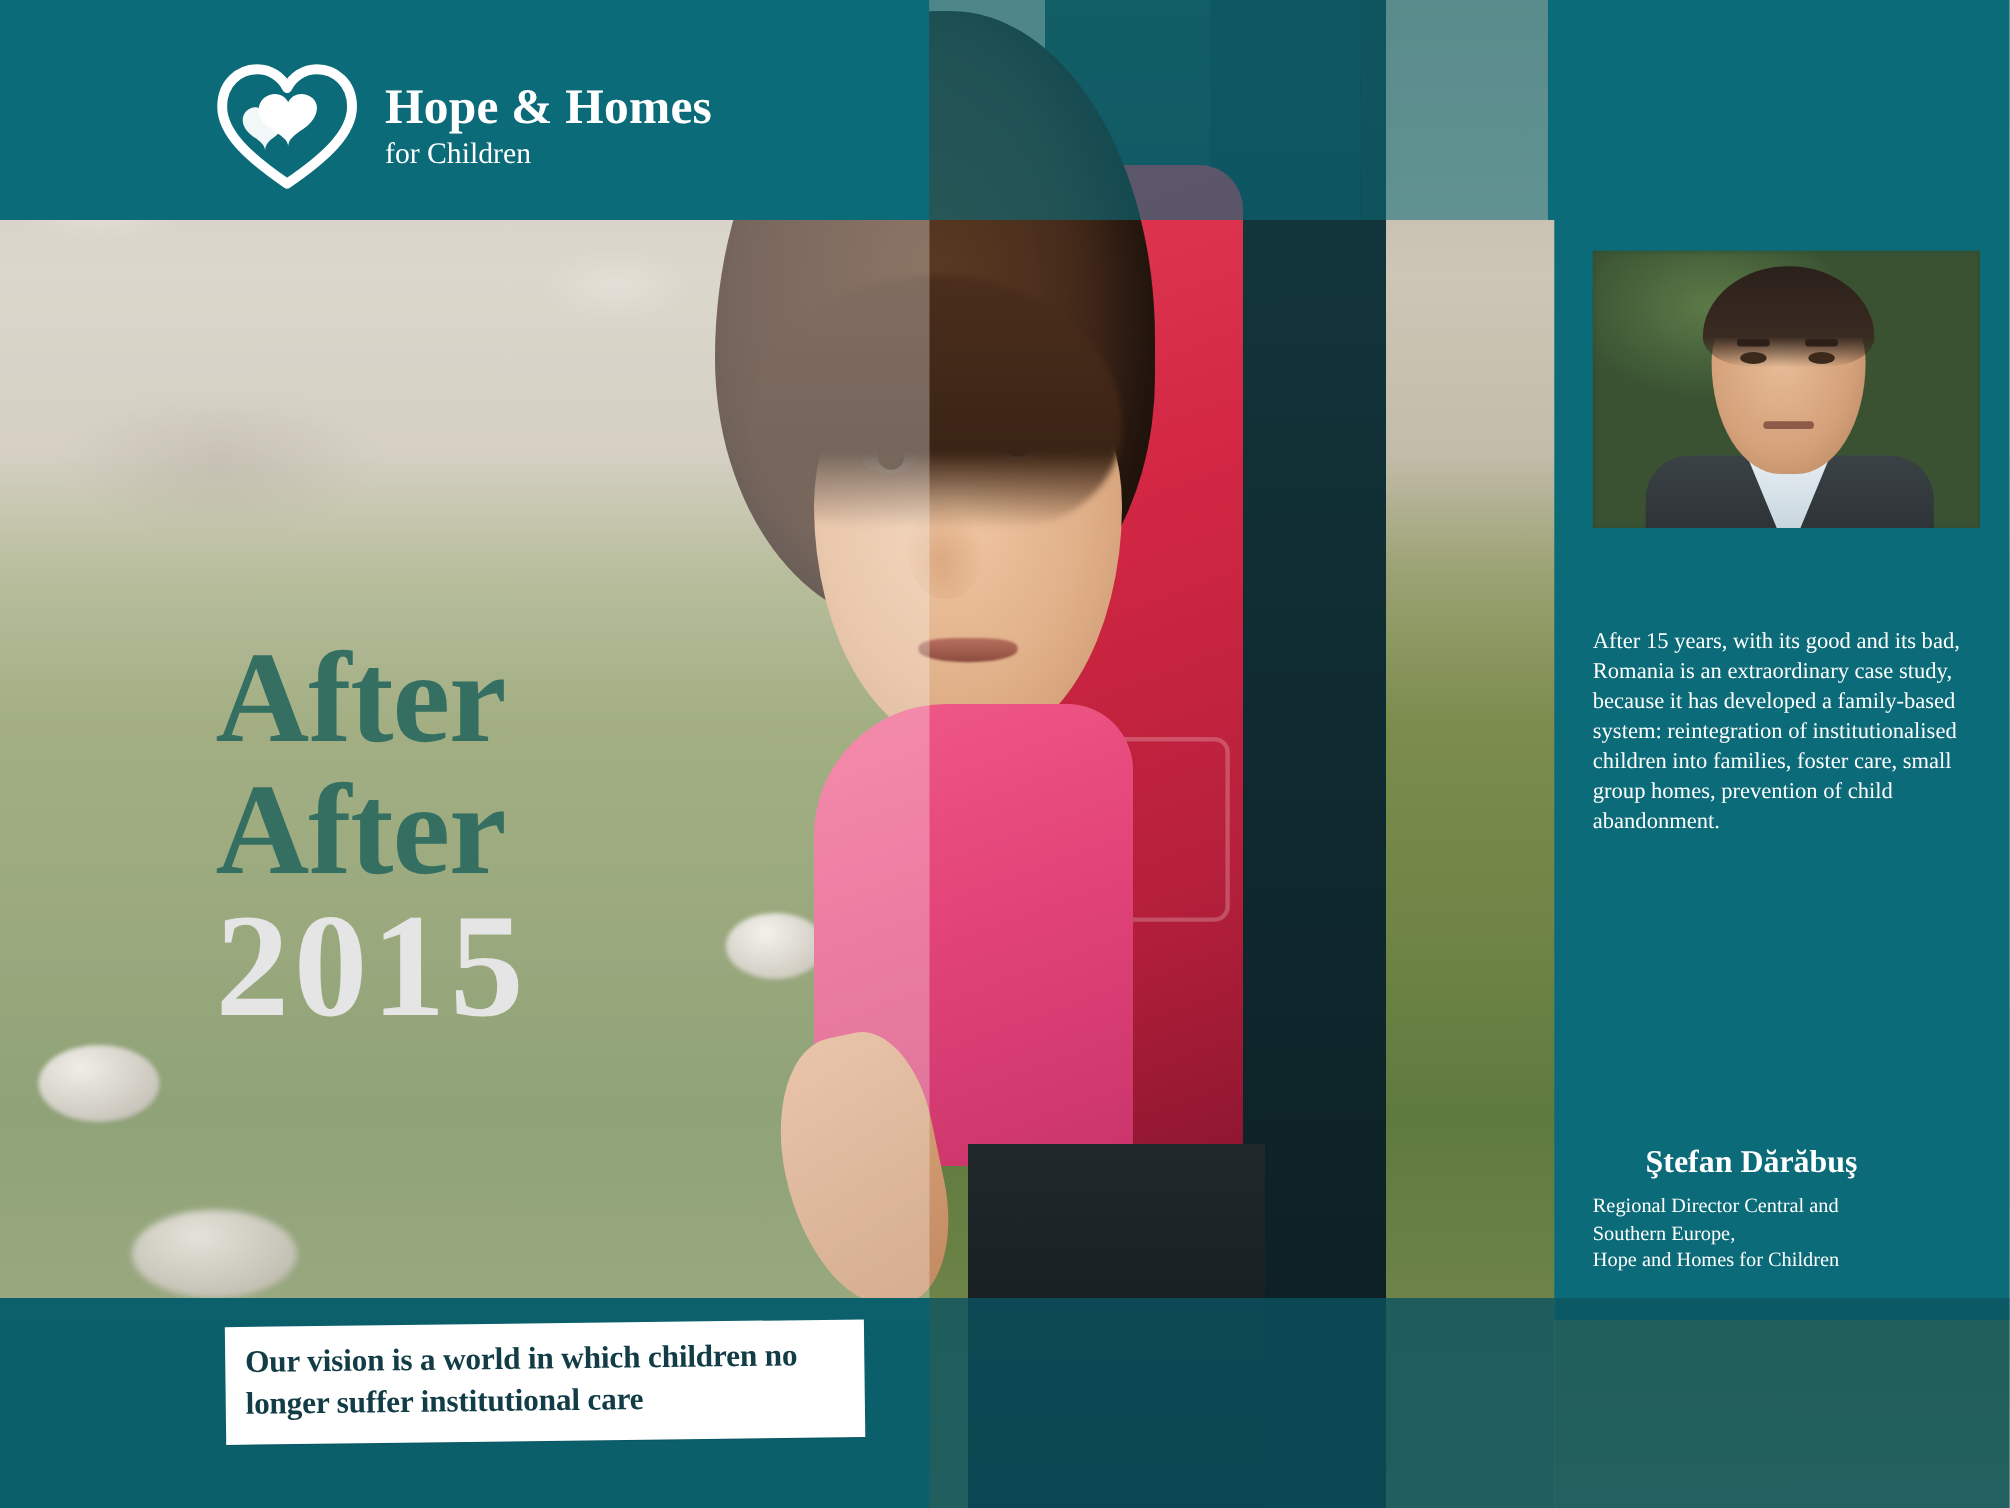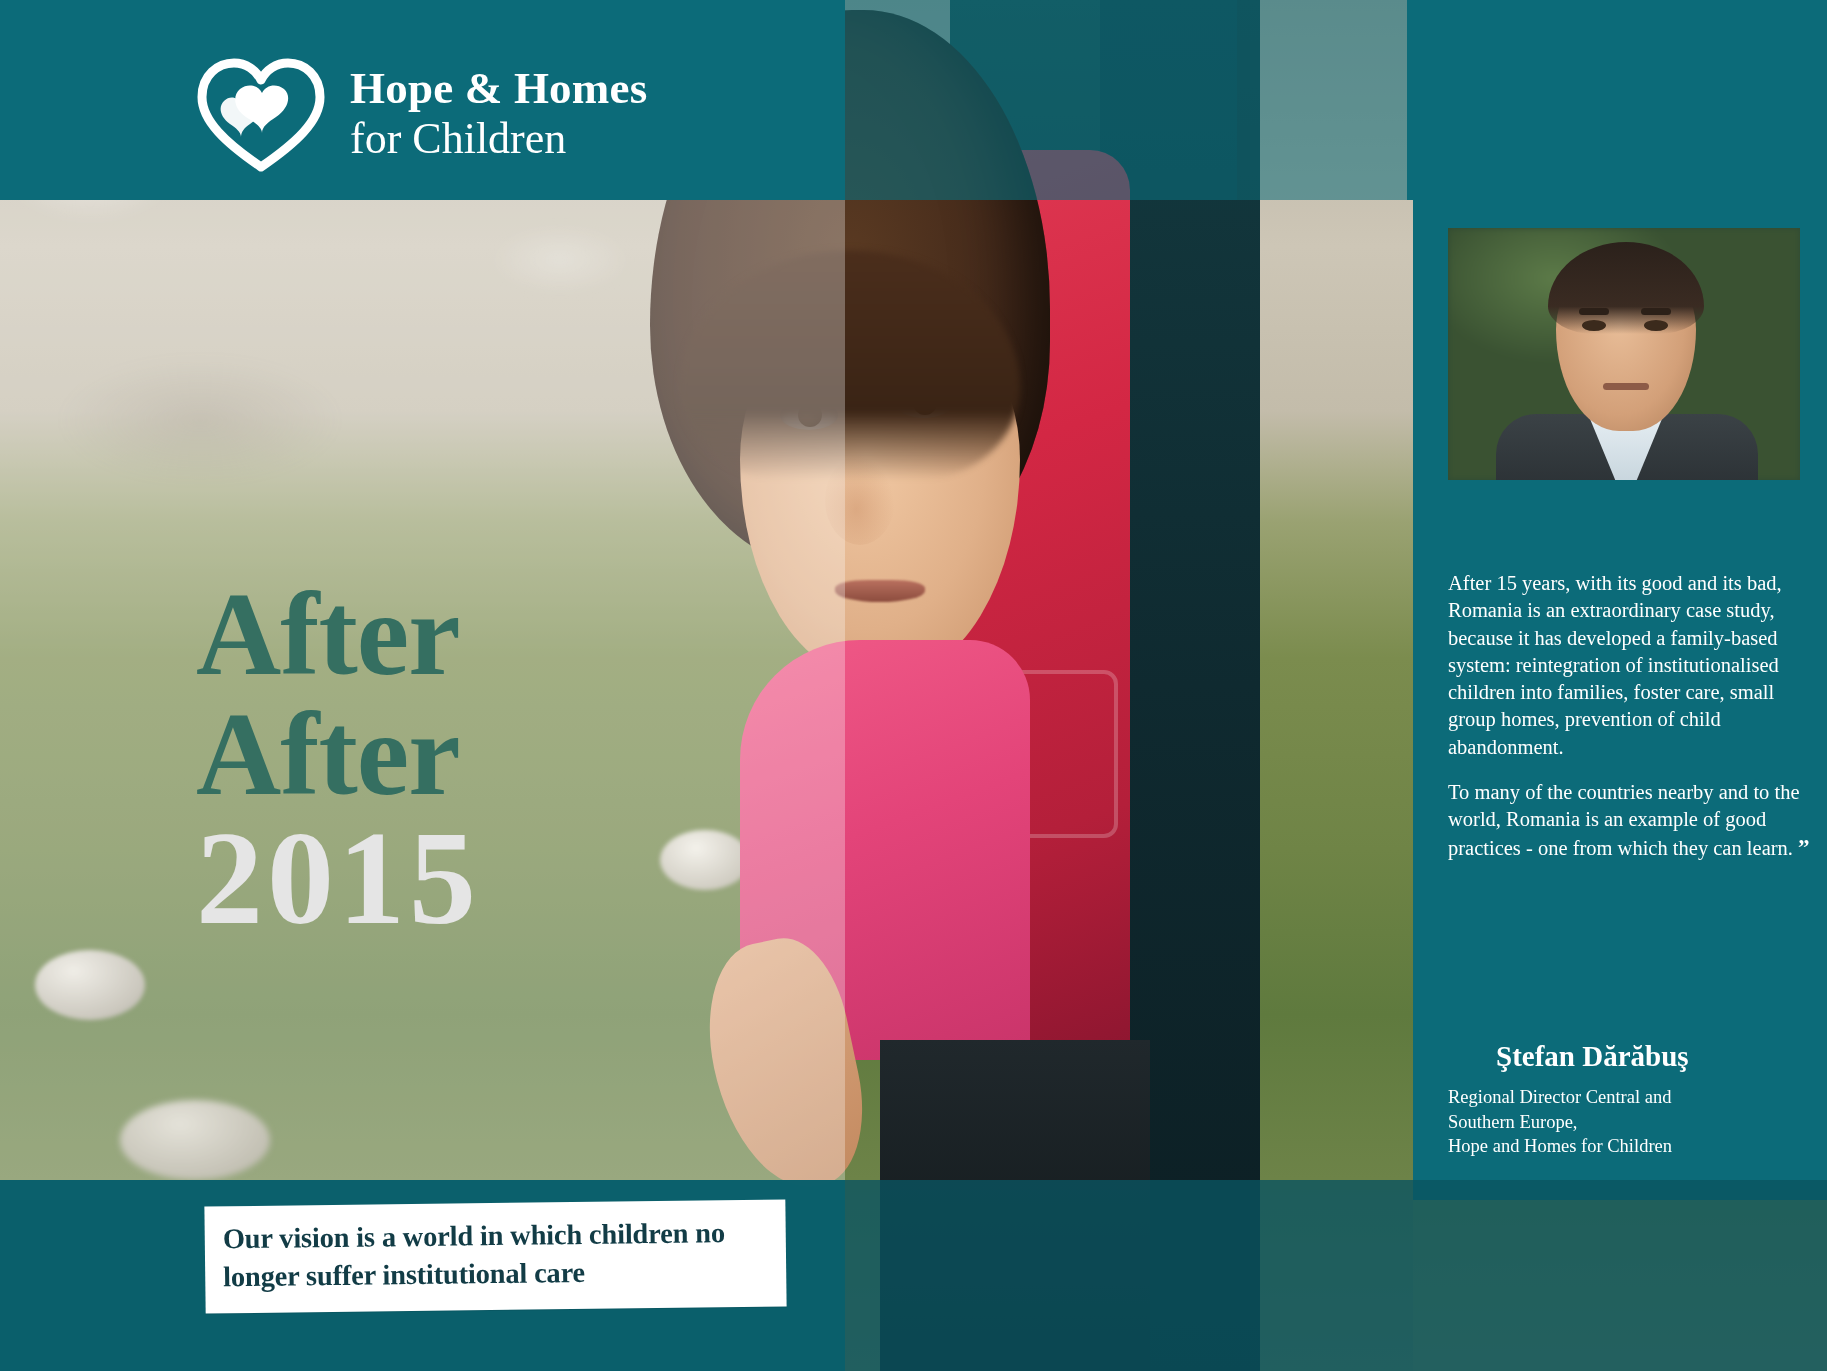--- a/index.html
+++ b/index.html
@@ -238,21 +238,21 @@
     line-height: 1.02;
   }
   .logo-line1 {
     font-family: "Liberation Serif", serif;
     font-size: 45px;
     font-weight: 700;
     letter-spacing: 0.2px;
   }
   .logo-line2 {
     font-family: "Liberation Serif", serif;
-    font-size: 44px;
+    font-size: 27px;
     font-weight: 400;
     margin-top: 5px;
   }
 
   
   .title-wrap {
     position: absolute;
     left: 196px; top: 575px;
     color: #2f6b60;
   }
@@ -454,21 +454,20 @@
     <div class="hair"></div>
     <div class="brow-l"></div>
     <div class="brow-r"></div>
     <div class="eye-l"></div>
     <div class="eye-r"></div>
     <div class="mouth"></div>
   </div>
 
   <div class="quote">
     <p><span>After 15 years, with its good and its bad, Romania is an extraordinary case study, because it has developed a family-based system: reintegration of institutionalised children into families, foster care, small group homes,  prevention of child abandonment.</span></p>
-    <p><span>To many of the countries nearby and to the world, Romania is an example of good practices - one from which they can learn.</span> <span class="qmark">”</span></p>
   </div>
 
   <div class="author-name">Ştefan Dărăbuş</div>
   <div class="author-role">
     <div>Regional Director Central and</div>
     <div>Southern Europe,</div>
     <div>Hope and Homes for Children</div>
   </div>
 
 </div>

